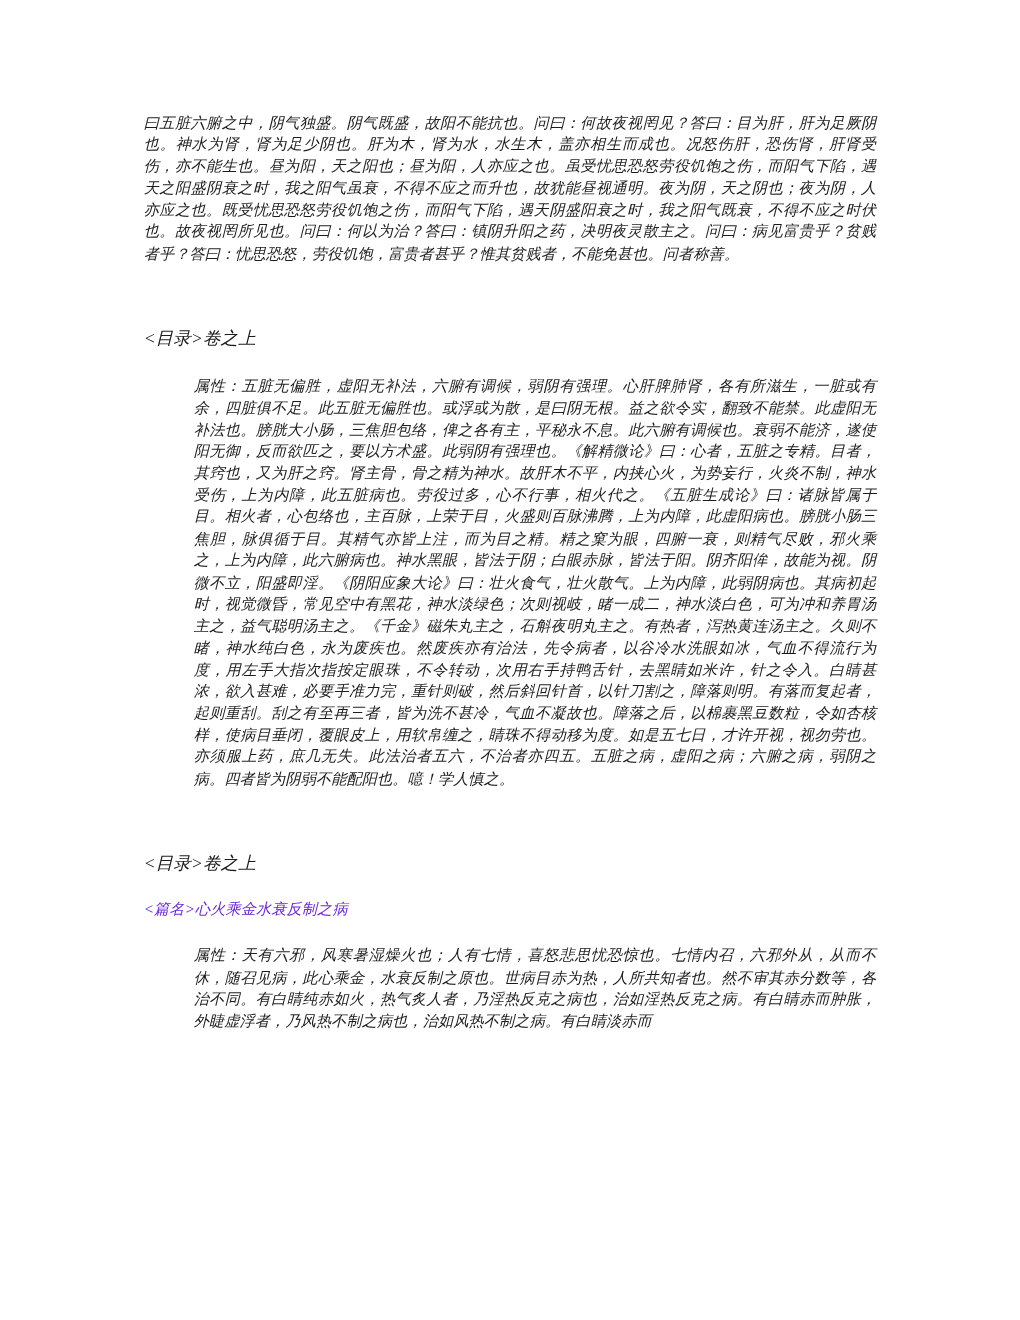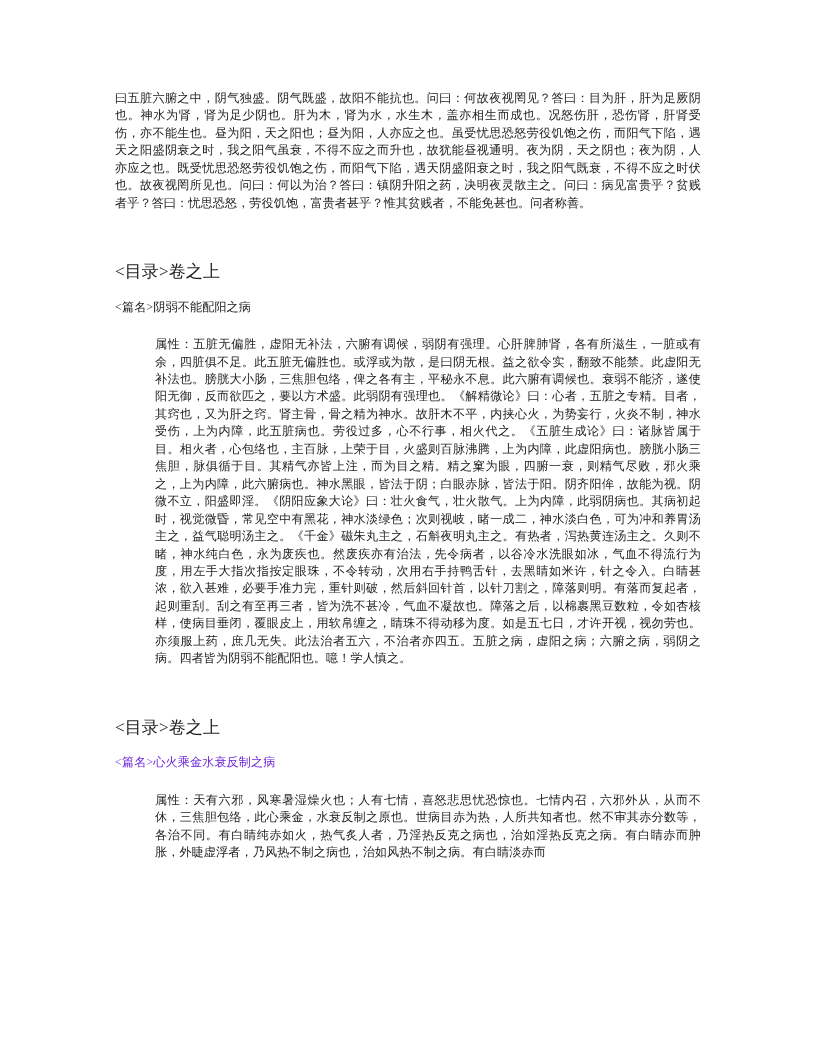--- a/index.html
+++ b/index.html
@@ -12,38 +12,39 @@
     height: 1056px;
     overflow: hidden;
     font-family: "Liberation Serif", "DejaVu Serif", serif;
   }
   .page {
     box-sizing: border-box;
     width: 816px;
     height: 1056px;
     padding: 90px 116px 0 115px;
     background: #ffffff;
+    font-style: italic;
   }
   .textcol {
     width: 586px;
   }
   .para {
     margin: 0;
     font-size: 12.1px;
     line-height: 17.45px;
     letter-spacing: 0.12px;
     color: #1c1c1c;
     text-align: justify;
     word-break: break-all;
     overflow-wrap: anywhere;
   }
   .toc-line {
     margin: 0;
     margin-top: 51px;
-    font-size: 17px;
+    font-size: 14px;
     line-height: 17.45px;
     letter-spacing: 0.12px;
     color: #1c1c1c;
     text-align: left;
   }
   .chapter-title {
     margin: 0;
     margin-top: 18px;
     font-size: 12.1px;
     line-height: 17.45px;
@@ -60,24 +61,23 @@
 </head>
 <body style="background: rgb(255, 255, 255);">
 
 <div class="page">
   <div class="textcol">
 
     <p class="para" style="color: rgb(28, 28, 28);">曰五脏六腑之中，阴气独盛。阴气既盛，故阳不能抗也。问曰：何故夜视罔见？答曰：目为肝，肝为足厥阴也。神水为肾，肾为足少阴也。肝为木，肾为水，水生木，盖亦相生而成也。况怒伤肝，恐伤肾，肝肾受伤，亦不能生也。昼为阳，天之阳也；昼为阳，人亦应之也。虽受忧思恐怒劳役饥饱之伤，而阳气下陷，遇天之阳盛阴衰之时，我之阳气虽衰，不得不应之而升也，故犹能昼视通明。夜为阴，天之阴也；夜为阴，人亦应之也。既受忧思恐怒劳役饥饱之伤，而阳气下陷，遇天阴盛阳衰之时，我之阳气既衰，不得不应之时伏也。故夜视罔所见也。问曰：何以为治？答曰：镇阴升阳之药，决明夜灵散主之。问曰：病见富贵乎？贫贱者乎？答曰：忧思恐怒，劳役饥饱，富贵者甚乎？惟其贫贱者，不能免甚也。问者称善。</p>
 
     <p class="toc-line" style="color: rgb(28, 28, 28);">&lt;目录&gt;卷之上</p>
 
-    <p class="chapter-title" style="color: rgb(28, 28, 28);">&lt;篇名&gt;阴弱不能配阳之病</p>
 
     <p class="para chapter-body" style="color: rgb(28, 28, 28);">属性：五脏无偏胜，虚阳无补法，六腑有调候，弱阴有强理。心肝脾肺肾，各有所滋生，一脏或有余，四脏俱不足。此五脏无偏胜也。或浮或为散，是曰阴无根。益之欲令实，翻致不能禁。此虚阳无补法也。膀胱大小肠，三焦胆包络，俾之各有主，平秘永不息。此六腑有调候也。衰弱不能济，遂使阳无御，反而欲匹之，要以方术盛。此弱阴有强理也。《解精微论》曰：心者，五脏之专精。目者，其窍也，又为肝之窍。肾主骨，骨之精为神水。故肝木不平，内挟心火，为势妄行，火炎不制，神水受伤，上为内障，此五脏病也。劳役过多，心不行事，相火代之。《五脏生成论》曰：诸脉皆属于目。相火者，心包络也，主百脉，上荣于目，火盛则百脉沸腾，上为内障，此虚阳病也。膀胱小肠三焦胆，脉俱循于目。其精气亦皆上注，而为目之精。精之窠为眼，四腑一衰，则精气尽败，邪火乘之，上为内障，此六腑病也。神水黑眼，皆法于阴；白眼赤脉，皆法于阳。阴齐阳侔，故能为视。阴微不立，阳盛即淫。《阴阳应象大论》曰：壮火食气，壮火散气。上为内障，此弱阴病也。其病初起时，视觉微昏，常见空中有黑花，神水淡绿色；次则视岐，睹一成二，神水淡白色，可为冲和养胃汤主之，益气聪明汤主之。《千金》磁朱丸主之，石斛夜明丸主之。有热者，泻热黄连汤主之。久则不睹，神水纯白色，永为废疾也。然废疾亦有治法，先令病者，以谷冷水洗眼如冰，气血不得流行为度，用左手大指次指按定眼珠，不令转动，次用右手持鸭舌针，去黑睛如米许，针之令入。白睛甚浓，欲入甚难，必要手准力完，重针则破，然后斜回针首，以针刀割之，障落则明。有落而复起者，起则重刮。刮之有至再三者，皆为洗不甚冷，气血不凝故也。障落之后，以棉裹黑豆数粒，令如杏核样，使病目垂闭，覆眼皮上，用软帛缠之，睛珠不得动移为度。如是五七日，才许开视，视勿劳也。亦须服上药，庶几无失。此法治者五六，不治者亦四五。五脏之病，虚阳之病；六腑之病，弱阴之病。四者皆为阴弱不能配阳也。噫！学人慎之。</p>
 
     <p class="toc-line" style="color: rgb(28, 28, 28);">&lt;目录&gt;卷之上</p>
 
     <p class="chapter-title" style="color: #6d28d9;">&lt;篇名&gt;心火乘金水衰反制之病</p>
 
-    <p class="para chapter-body" style="color: rgb(28, 28, 28);">属性：天有六邪，风寒暑湿燥火也；人有七情，喜怒悲思忧恐惊也。七情内召，六邪外从，从而不休，三焦胆包络，此心乘金，水衰反制之原也。世病目赤为热，人所共知者也。然不审其赤分数等，各治不同。有白睛纯赤如火，热气炙人者，乃淫热反克之病也，治如淫热反克之病。有白睛赤而肿胀，外睫虚浮者，乃风热不制之病也，治如风热不制之病。有白睛淡赤而</p>
+    <p class="para chapter-body" style="color: rgb(28, 28, 28);">属性：天有六邪，风寒暑湿燥火也；人有七情，喜怒悲思忧恐惊也。七情内召，六邪外从，从而不休，随召见病，此心乘金，水衰反制之原也。世病目赤为热，人所共知者也。然不审其赤分数等，各治不同。有白睛纯赤如火，热气炙人者，乃淫热反克之病也，治如淫热反克之病。有白睛赤而肿胀，外睫虚浮者，乃风热不制之病也，治如风热不制之病。有白睛淡赤而</p>
 
   </div>
 </div>
 
 </body></html>

